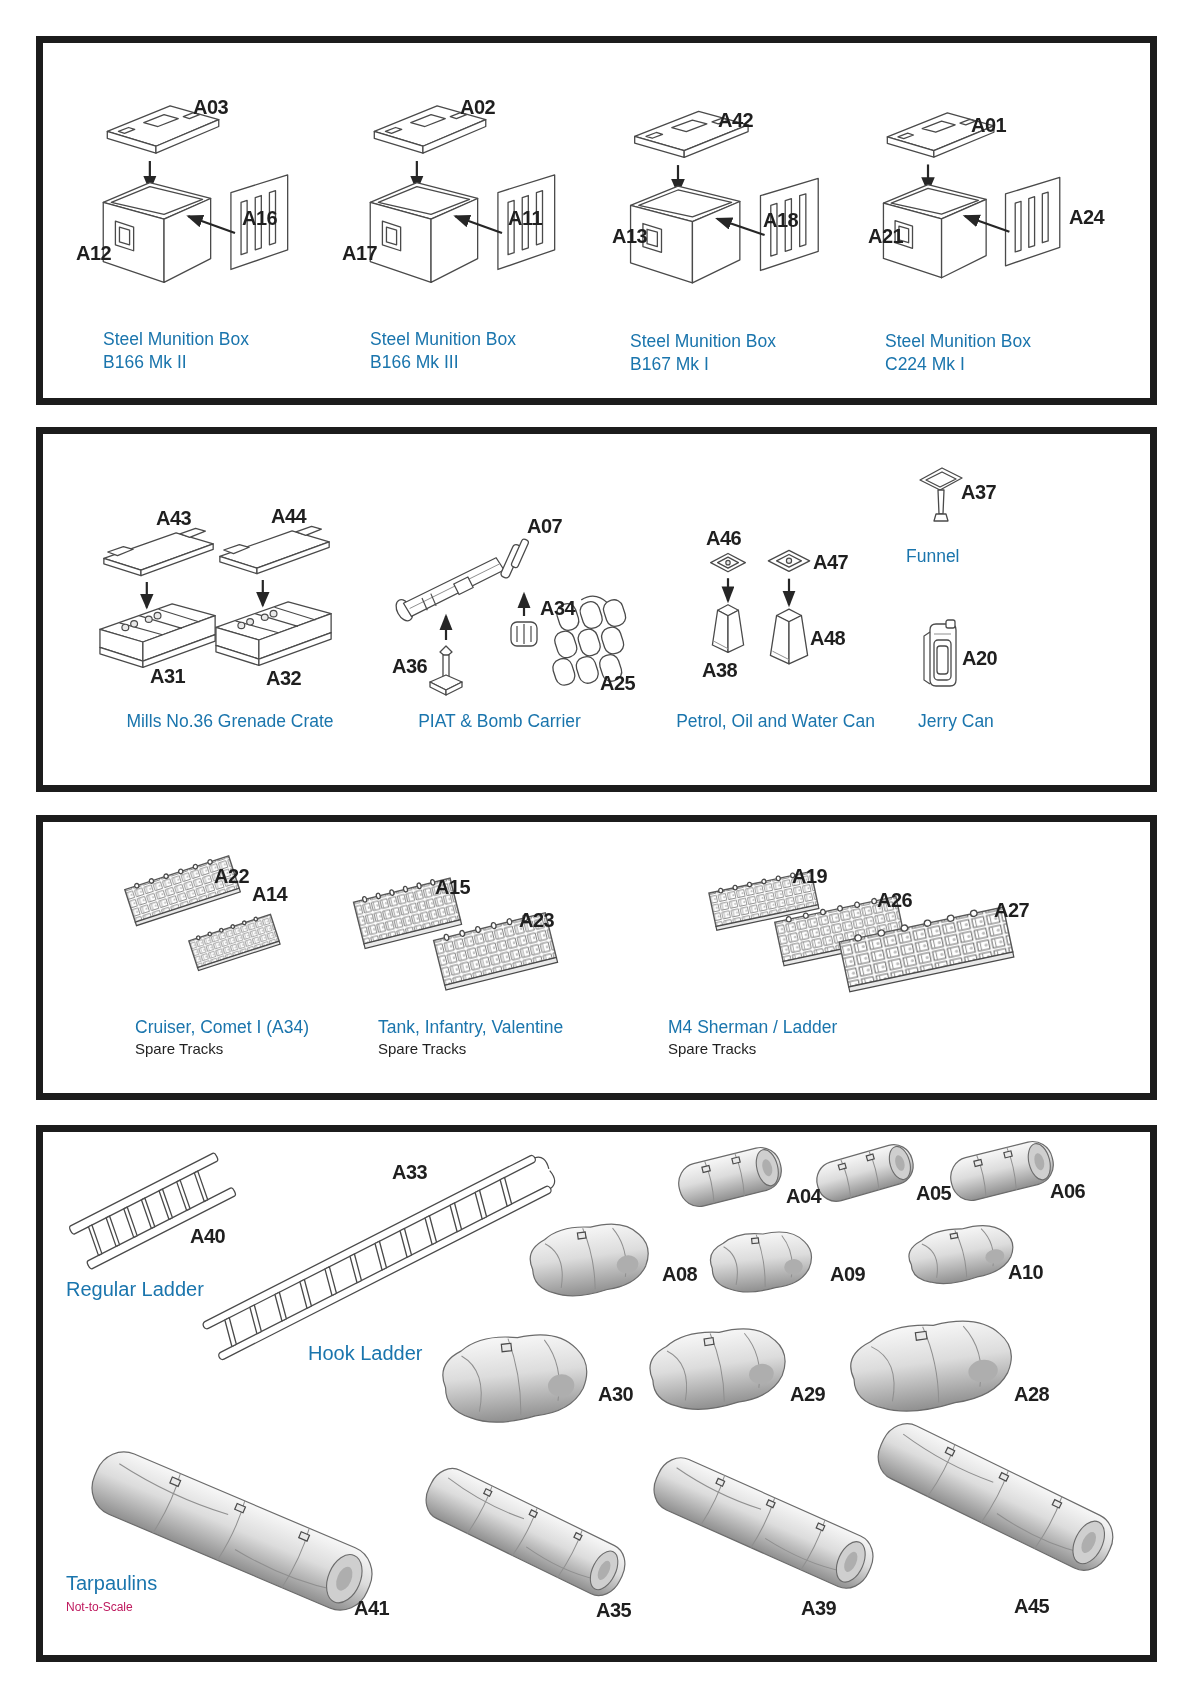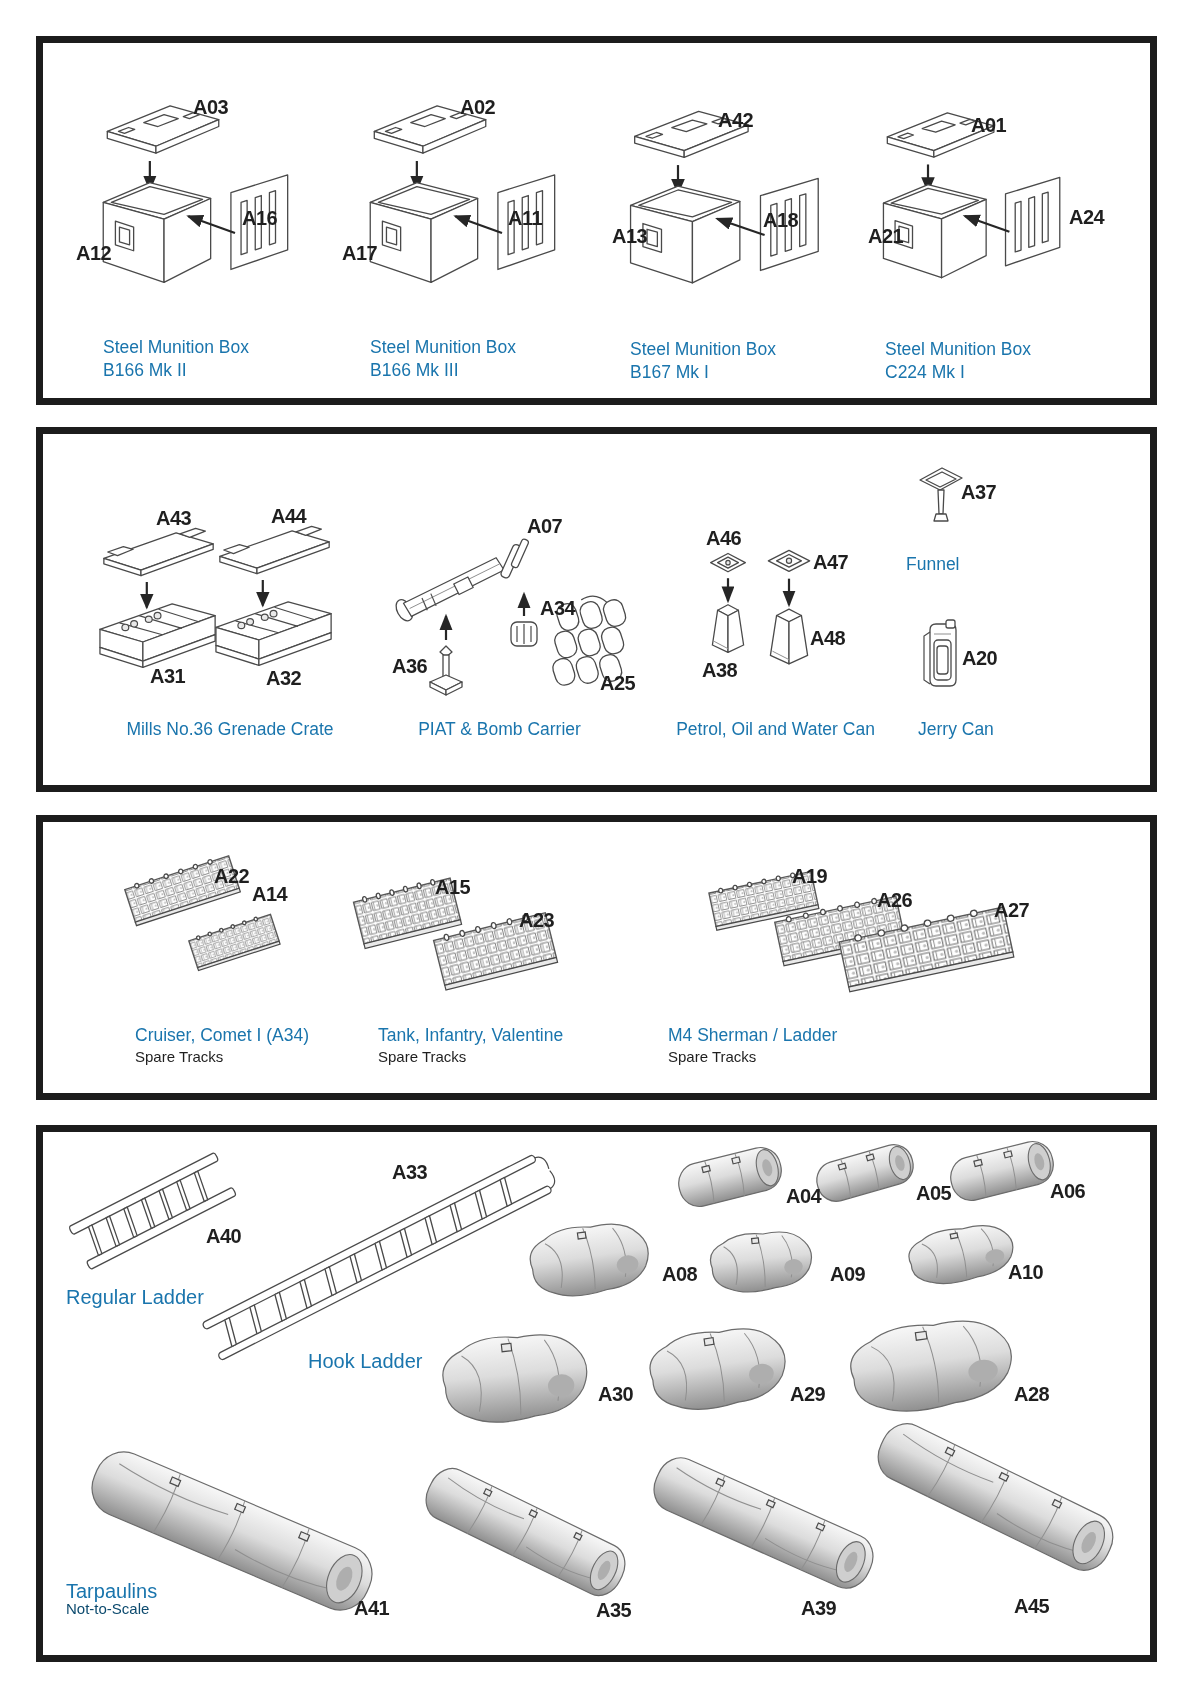--- a/index.html
+++ b/index.html
@@ -2,25 +2,25 @@
 <html><head>
 <meta charset="utf-8">
 <style>
   html,body{margin:0;padding:0;background:#ffffff;}
   .page{position:relative;width:1200px;height:1702px;background:#ffffff;overflow:hidden;
         font-family:"Liberation Sans",sans-serif;}
   .panel{position:absolute;left:36px;width:1121px;border:7px solid #1c1c1c;
          background:#ffffff;box-sizing:border-box;}
   .pl{position:absolute;font:700 20px/1 "Liberation Sans",sans-serif;color:#1f1f1f;
       letter-spacing:-0.5px;white-space:nowrap;z-index:5;}
-  .cap{position:absolute;font-size:17.5px;line-height:23px;color:#1a75ad;white-space:nowrap;z-index:5;margin-top:8px;}
+  .cap{position:absolute;font-size:17.5px;line-height:23px;color:#1a75ad;white-space:nowrap;z-index:5;}
   .cap .blk{color:#1f1f1f;font-size:15px;line-height:20px;}
   .cap.center{text-align:center;}
   .cap.big{font-size:20px;}
-  .capblk{position:absolute;font-size:15px;color:#0c4a6e;white-space:nowrap;z-index:5;}
+  .capblk{position:absolute;font-size:12px;color:#be185d;white-space:nowrap;z-index:5;}
   .d{position:absolute;overflow:visible;z-index:2;}
   svg *{vector-effect:non-scaling-stroke;}
   .w{fill:#ffffff;stroke:#4a4a4a;stroke-width:1.3px;stroke-linejoin:round;}
   .d2{fill:#e9e9e9;stroke:#4a4a4a;stroke-width:1.2px;}
   .nf{fill:none;stroke:#4a4a4a;stroke-width:1.2px;}
   .soft{fill:none;stroke:#8f8f8f;stroke-width:1px;}
   .g{fill:url(#gRoll);stroke:#6b6b6b;stroke-width:1.2px;}
   .gc{fill:#cfcfcf;stroke:#6b6b6b;stroke-width:1.1px;}
   .gi{fill:#aeaeae;stroke:none;}
   .arrow{stroke:#262626;stroke-width:2.2px;}
@@ -380,21 +380,21 @@
     <div class="blk">Spare Tracks</div>
   </div>
   <div class="cap" style="left:668px;top:1016px">
     <div>M4 Sherman / Ladder</div>
     <div class="blk">Spare Tracks</div>
   </div>
 
   <svg class="d" viewBox="0 0 300 52" preserveAspectRatio="none" style="left:70px;top:1185px;width:165px;height:52px;transform:rotate(-27deg)">
       <use href="#sym-ladder"></use>
     </svg>
-  <span class="pl" style="left:206px;top:1226px">A40</span>
+  <span class="pl" style="left:190px;top:1226px">A40</span>
   <div class="cap big" style="left:66px;top:1278px">Regular Ladder</div>
 
   <svg class="d" viewBox="0 0 460 48" preserveAspectRatio="none" style="left:190px;top:1233px;width:380px;height:46px;transform:rotate(-27deg)">
       <use href="#sym-ladder-long"></use>
     </svg>
   <span class="pl" style="left:392px;top:1162px">A33</span>
   <div class="cap big" style="left:308px;top:1342px">Hook Ladder</div>
 
   <svg class="d" viewBox="0 0 104 46" preserveAspectRatio="none" style="left:676px;top:1152px;width:108px;height:50px;transform:rotate(-14deg)">
       <use href="#sym-roll"></use>

